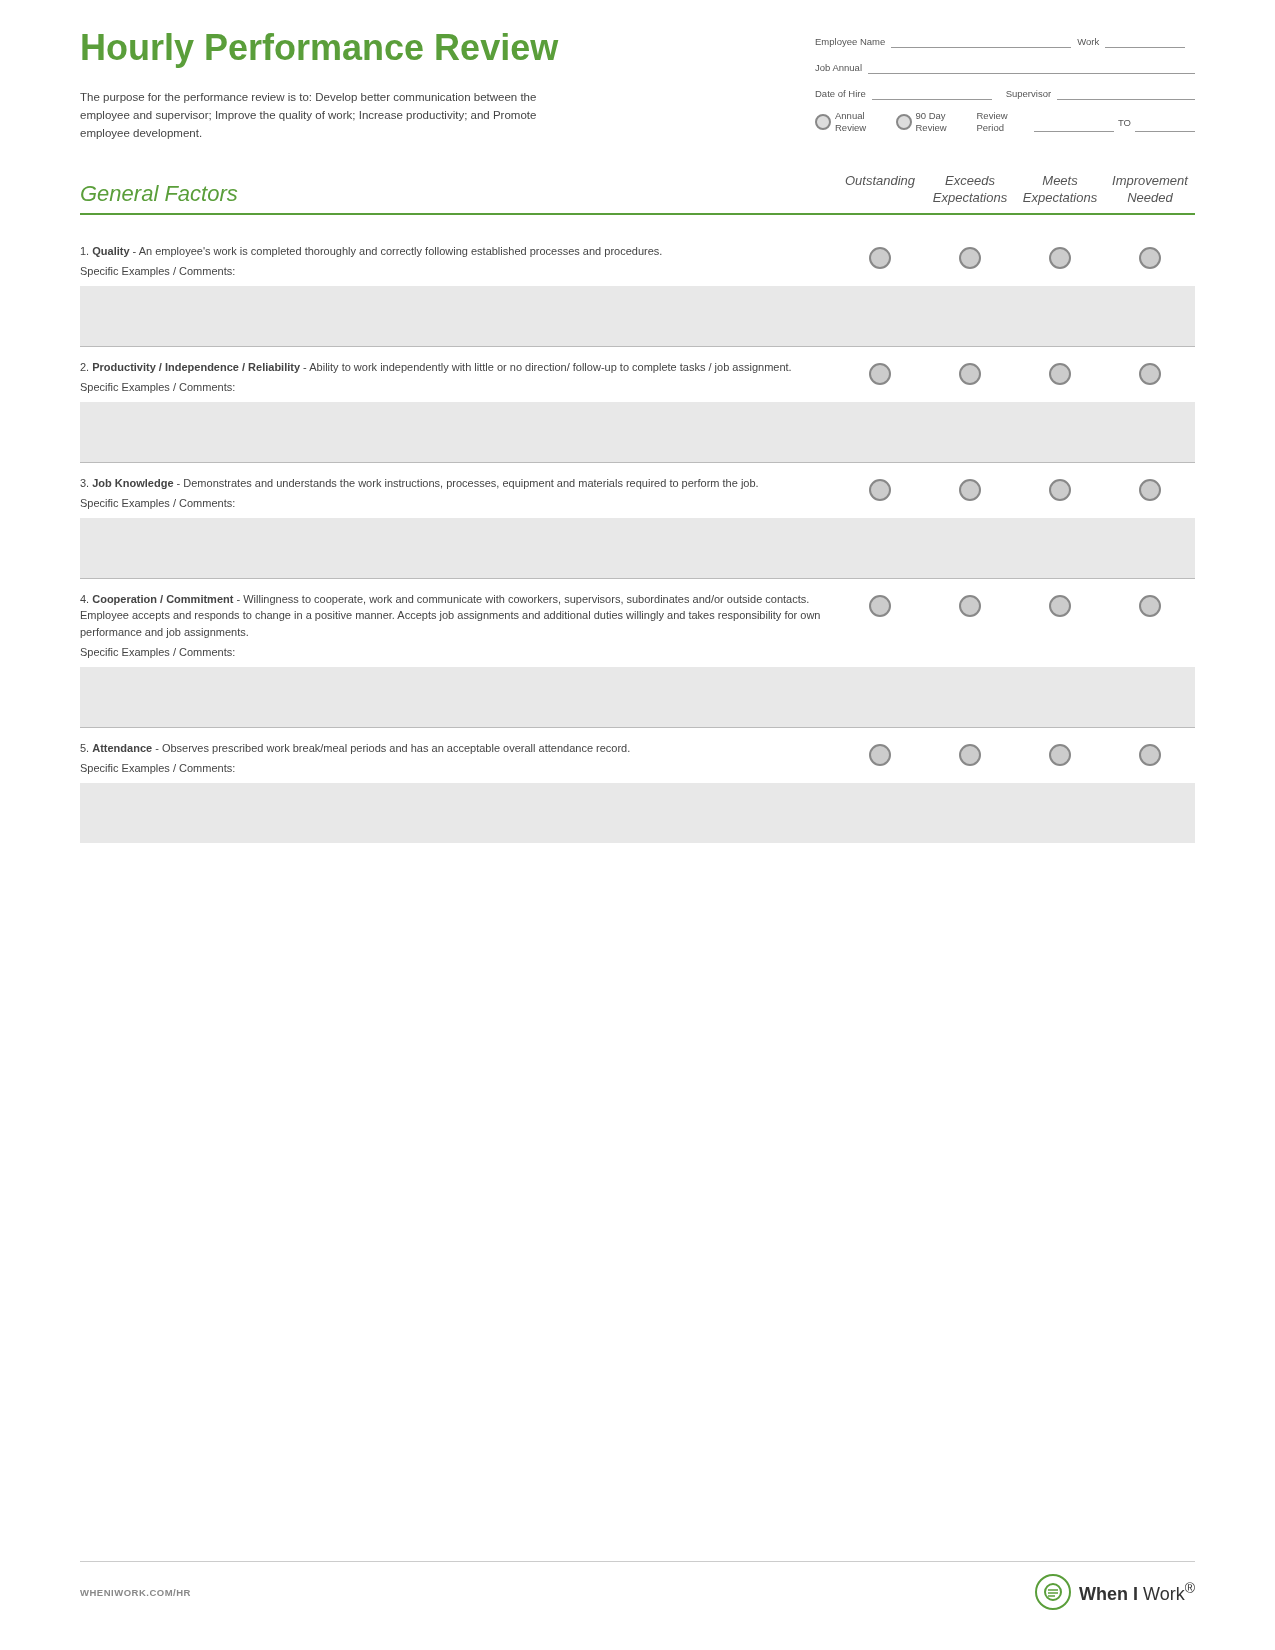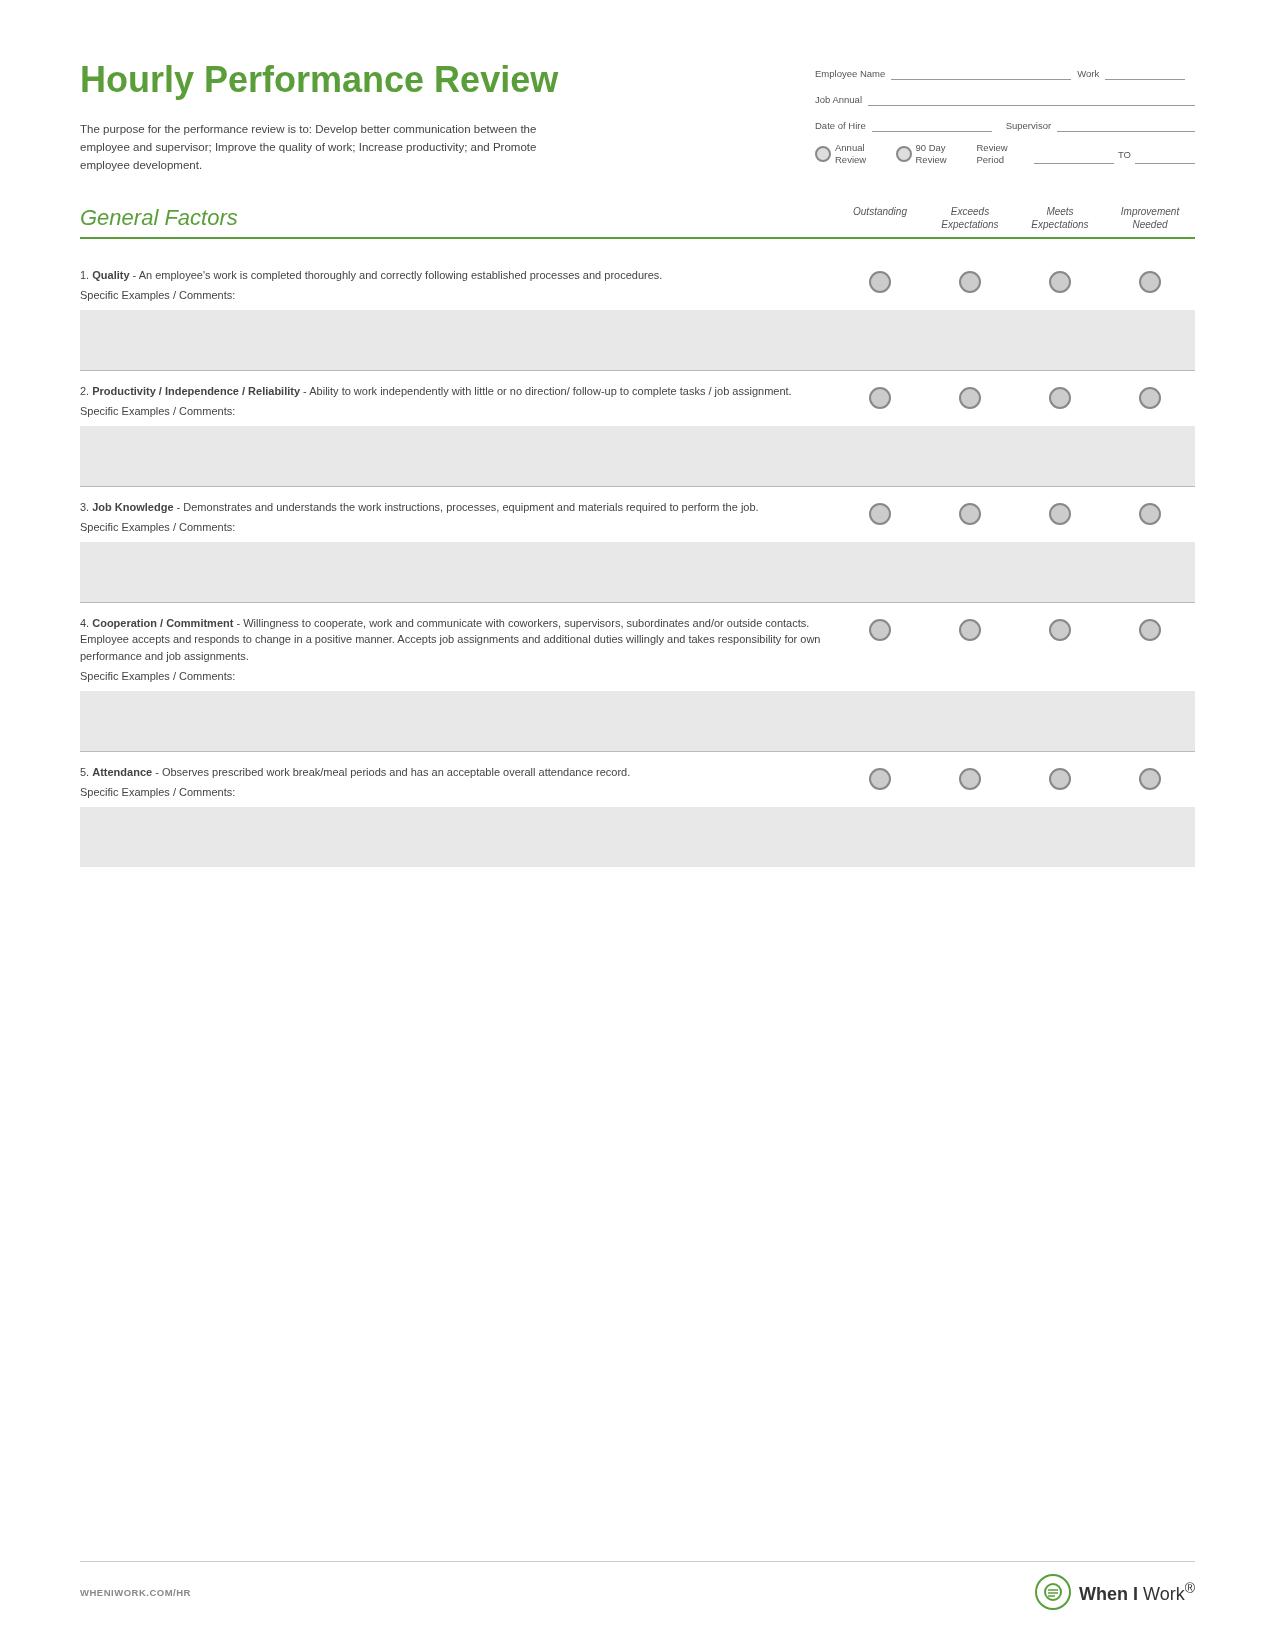--- a/index.html
+++ b/index.html
@@ -9,21 +9,21 @@
       color: #333;
       background: #fff;
       width: 1275px;
       min-height: 1650px;
       padding: 0;
     }
     .page {
       width: 1275px;
       min-height: 1650px;
       background: #fff;
-      padding: 60px 80px 60px 80px;
+      padding: 28px 80px 60px 80px;
       position: relative;
     }
     .header-section {
       display: flex;
       justify-content: space-between;
       align-items: flex-start;
       margin-bottom: 30px;
     }
     .title-area {
       flex: 1;
@@ -132,21 +132,21 @@
       color: #5a9e3a;
       font-weight: normal;
     }
     .rating-headers {
       display: flex;
       gap: 0;
       text-align: center;
     }
     .rating-header-item {
       width: 90px;
-      font-size: 10px;
+      font-size: 13px;
       color: #555;
       text-align: center;
       line-height: 1.3;
     }
 
     
     .factor-row {
       margin-bottom: 0;
     }
     .factor-content {

